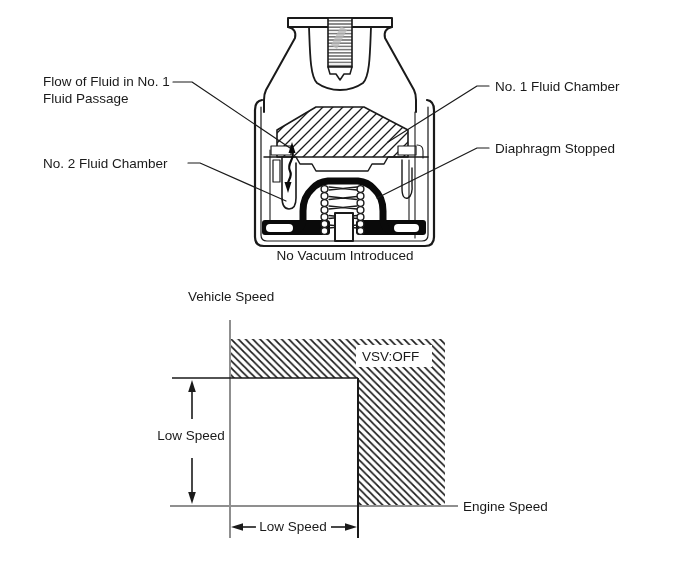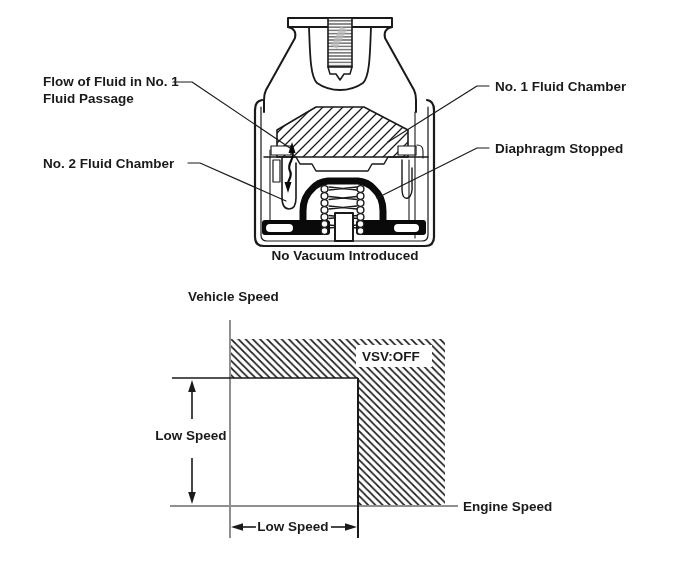--- a/index.html
+++ b/index.html
@@ -1,17 +1,17 @@
 <!DOCTYPE html>
 <html><head>
 <meta charset="utf-8">
 <style>
   html,body{margin:0;padding:0;background:#fff;}
   .figure{position:relative;width:691px;height:564px;background:#fff;overflow:hidden;
-          font-family:"Liberation Sans", sans-serif;font-weight:bold;}
+          font-family:"Liberation Sans", sans-serif;}
   svg{display:block;}
   svg text{font-family:"Liberation Sans", sans-serif;font-size:13.5px;fill:#1a1a1a;}
 </style>
 </head>
 <body>
 
 <div class="figure">
 <svg width="691" height="564" viewBox="0 0 691 564">
   <defs>
     <pattern id="hatchFwd" patternUnits="userSpaceOnUse" width="10" height="10">

